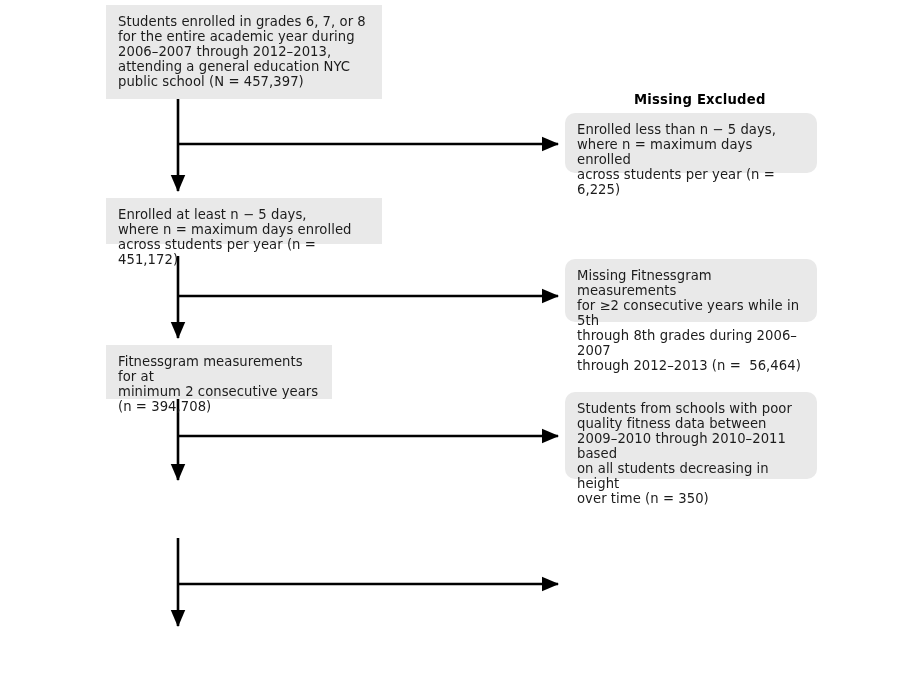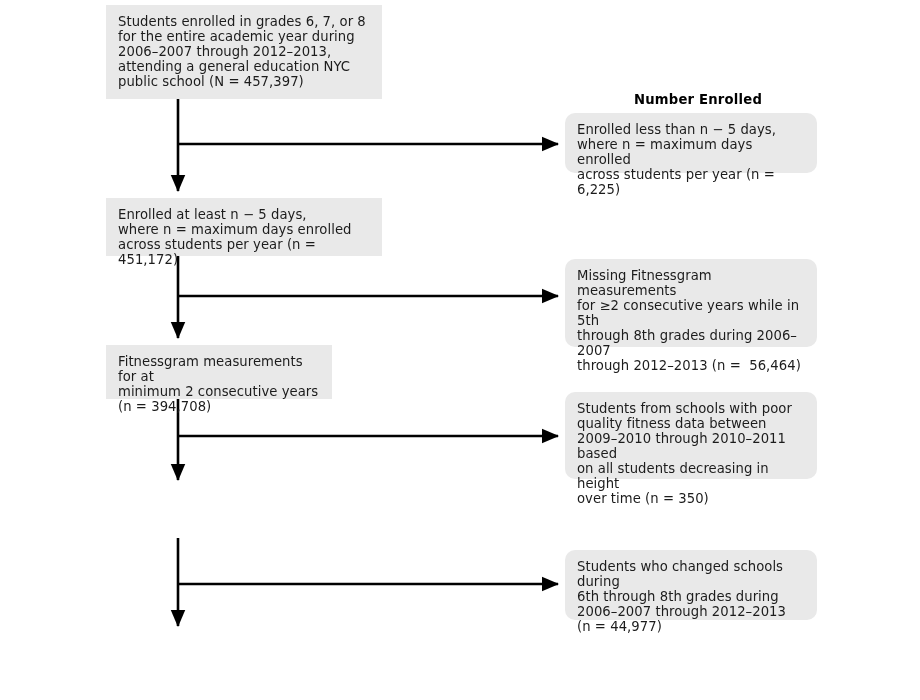--- a/index.html
+++ b/index.html
@@ -70,51 +70,47 @@
     </g>
 
     <g stroke="#000000" stroke-width="2.6" fill="none">
       <line x1="178" y1="144" x2="558" y2="144" marker-end="url(#arrowhead)"></line>
       <line x1="178" y1="296" x2="558" y2="296" marker-end="url(#arrowhead)"></line>
       <line x1="178" y1="436" x2="558" y2="436" marker-end="url(#arrowhead)"></line>
       <line x1="178" y1="584" x2="558" y2="584" marker-end="url(#arrowhead)"></line>
     </g>
   </svg>
 
-  <div class="section-title" style="left:634px; top:92px;">Number Enrolled</div>
+  <div class="section-title" style="left:634px; top:92px;">Missing Excluded</div>
 
   <div class="node main" style="top:5px; height:94px;">Students enrolled in grades 6, 7, or 8
 for the entire academic year during
 2006–2007 through 2012–2013,
 attending a general education NYC
 public school (N = 457,397)</div>
 
-  <div class="node main" style="top:198px; height:58px;">Enrolled at least n − 5 days,
+  <div class="node main" style="top:198px; height:46px;">Enrolled at least n − 5 days,
 where n = maximum days enrolled
 across students per year (n = 451,172)</div>
 
   <div class="node main narrow" style="top:345px; height:54px;">Fitnessgram measurements for at
 minimum 2 consecutive years
 (n = 394,708)</div>
 
 
 
   <div class="node excl" style="top:113px; height:60px;">Enrolled less than n − 5 days,
 where n = maximum days enrolled
 across students per year (n = 6,225)</div>
 
-  <div class="node excl" style="top:259px; height:88px;">Missing Fitnessgram measurements
+  <div class="node excl" style="top:259px; height:63px;">Missing Fitnessgram measurements
 for ≥2 consecutive years while in 5th
 through 8th grades during 2006–2007
 through 2012–2013 (n =  56,464)</div>
 
   <div class="node excl" style="top:392px; height:87px;">Students from schools with poor
 quality fitness data between
 2009–2010 through 2010–2011 based
 on all students decreasing in height
 over time (n = 350)</div>
 
-  <div class="node excl" style="top:550px; height:70px;">Students who changed schools during
-6th through 8th grades during
-2006–2007 through 2012–2013
-(n = 44,977)</div>
 
 </div>
 
 </body></html>

